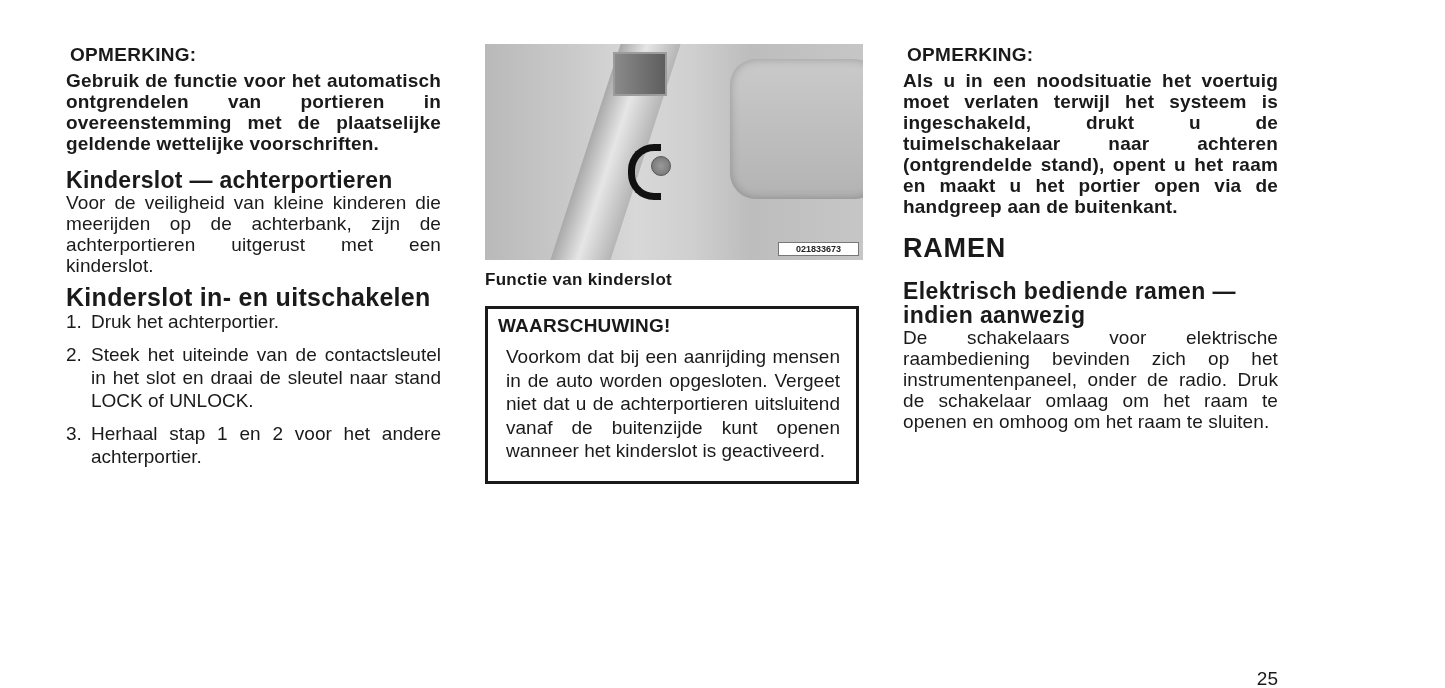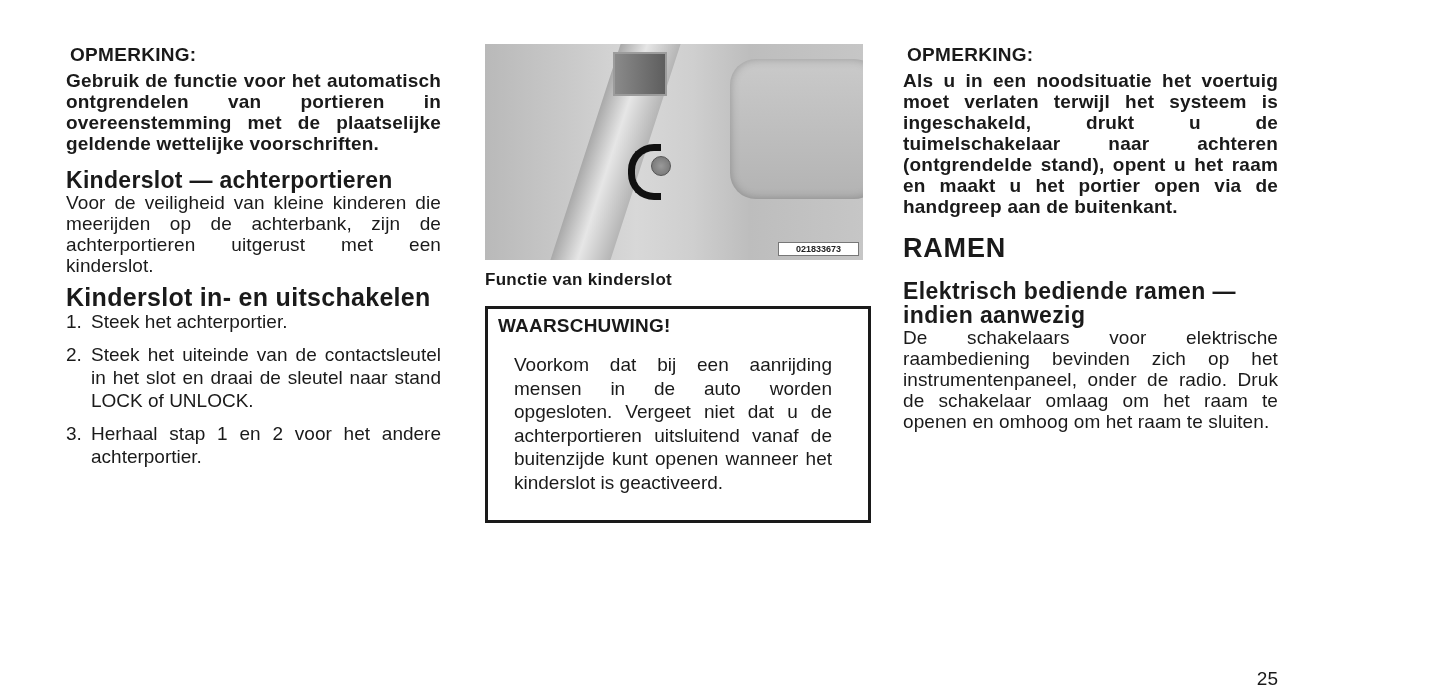--- a/index.html
+++ b/index.html
@@ -53,45 +53,45 @@
     border: 1px solid #555;
   }
   .figure .code {
     position: absolute; right: 4px; bottom: 4px; background: #fff; color: #222;
     font-size: 9px; font-weight: bold; padding: 1px 17px; border: 1px solid #777;
     font-family: "Liberation Sans", sans-serif;
   }
   .caption { font-weight: bold; font-size: 17px; line-height: 20px; margin: 10px 0 0 0; letter-spacing: 0.3px; }
 
   .warning {
-    margin-top: 16px; border: 3px solid #1a1a1a; padding: 6px 20px 10px 10px; width: 350px;
+    margin-top: 16px; border: 3px solid #1a1a1a; padding: 6px 8px 10px 10px; width: 350px;
   }
   .warning .w-title { font-weight: bold; font-size: 19px; line-height: 22px; margin: 0 0 4px 0; letter-spacing: 0.2px; }
-  .warning .w-body { font-size: 19px; line-height: 23.5px; margin: 16px; text-align: justify; }
+  .warning .w-body { font-size: 19px; line-height: 23.5px; margin: 8px; text-align: justify; }
 
   .h1 { font-weight: bold; font-size: 27px; line-height: 30px; margin: 16px 0 0 0; letter-spacing: 0.8px; }
   .h2r { font-weight: bold; font-size: 23px; line-height: 24px; margin: 16px 0 0 0; letter-spacing: 0.4px; }
 
   .page-number { position: absolute; right: 167px; top: 622px; font-size: 19px; margin-top: 46px; }
 </style>
 </head>
 <body>
 
 <div class="col col-left">
   <p class="note-label">OPMERKING:</p>
   <p class="note-body">Gebruik de functie voor het automatisch ontgrendelen van portieren in overeenstemming met de plaatselijke geldende wettelijke voorschriften.</p>
 
   <h2 class="h2">Kinderslot — achterportieren</h2>
   <p class="para">Voor de veiligheid van kleine kinderen die meerijden op de achterbank, zijn de achterportieren uitgerust met een kinderslot.</p>
 
   <h3 class="h3">Kinderslot in- en uitschakelen</h3>
   <ol class="steps">
     <li>
       <span class="num">1.</span>
-      <span class="txt">Steek het achterportier.</span>
+      <span class="txt">Druk het achterportier.</span>
     </li>
     <li>
       <span class="num">2.</span>
       <span class="txt">Steek het uiteinde van de contactsleutel in het slot en draai de sleutel naar stand LOCK of UNLOCK.</span>
     </li>
     <li>
       <span class="num">3.</span>
       <span class="txt">Herhaal stap 1 en 2 voor het andere achterportier.</span>
     </li>
   </ol>

